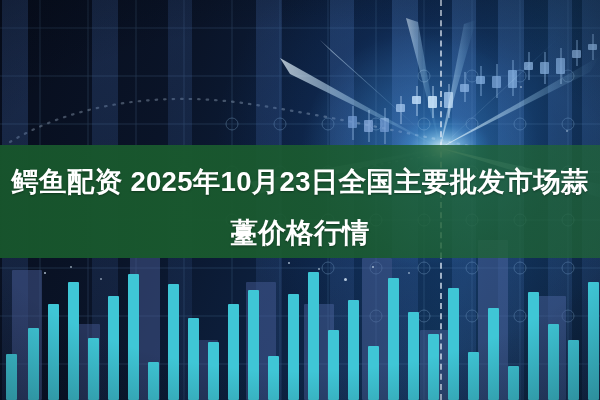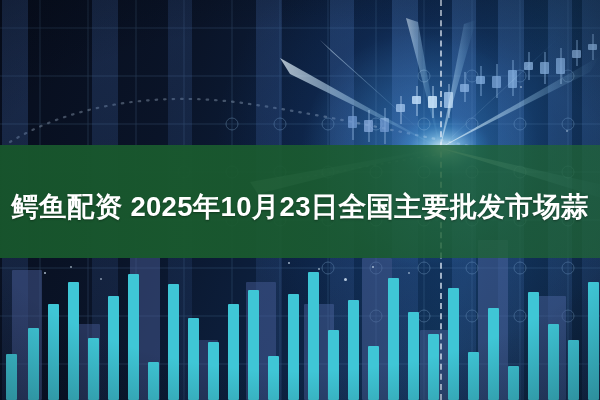--- a/index.html
+++ b/index.html
@@ -318,15 +318,16 @@
     <div class="spark" style="left:520px;top:86px; width:2px;height:2px;opacity:.5;"></div>
     <div class="spark" style="left:566px;top:130px;width:2px;height:2px;opacity:.45;"></div>
   </div>
 
   <div id="cursorline"></div>
 
   <div class="layer" id="bg-vignette"></div>
 
   <div id="banner">
     <div class="tline" id="title-line-1">鳄鱼配资 2025年10月23日全国主要批发市场蒜</div>
+    <div class="tline" id="title-line-2">薹价格行情</div>
   </div>
 
 </div>
 
 </body></html>

